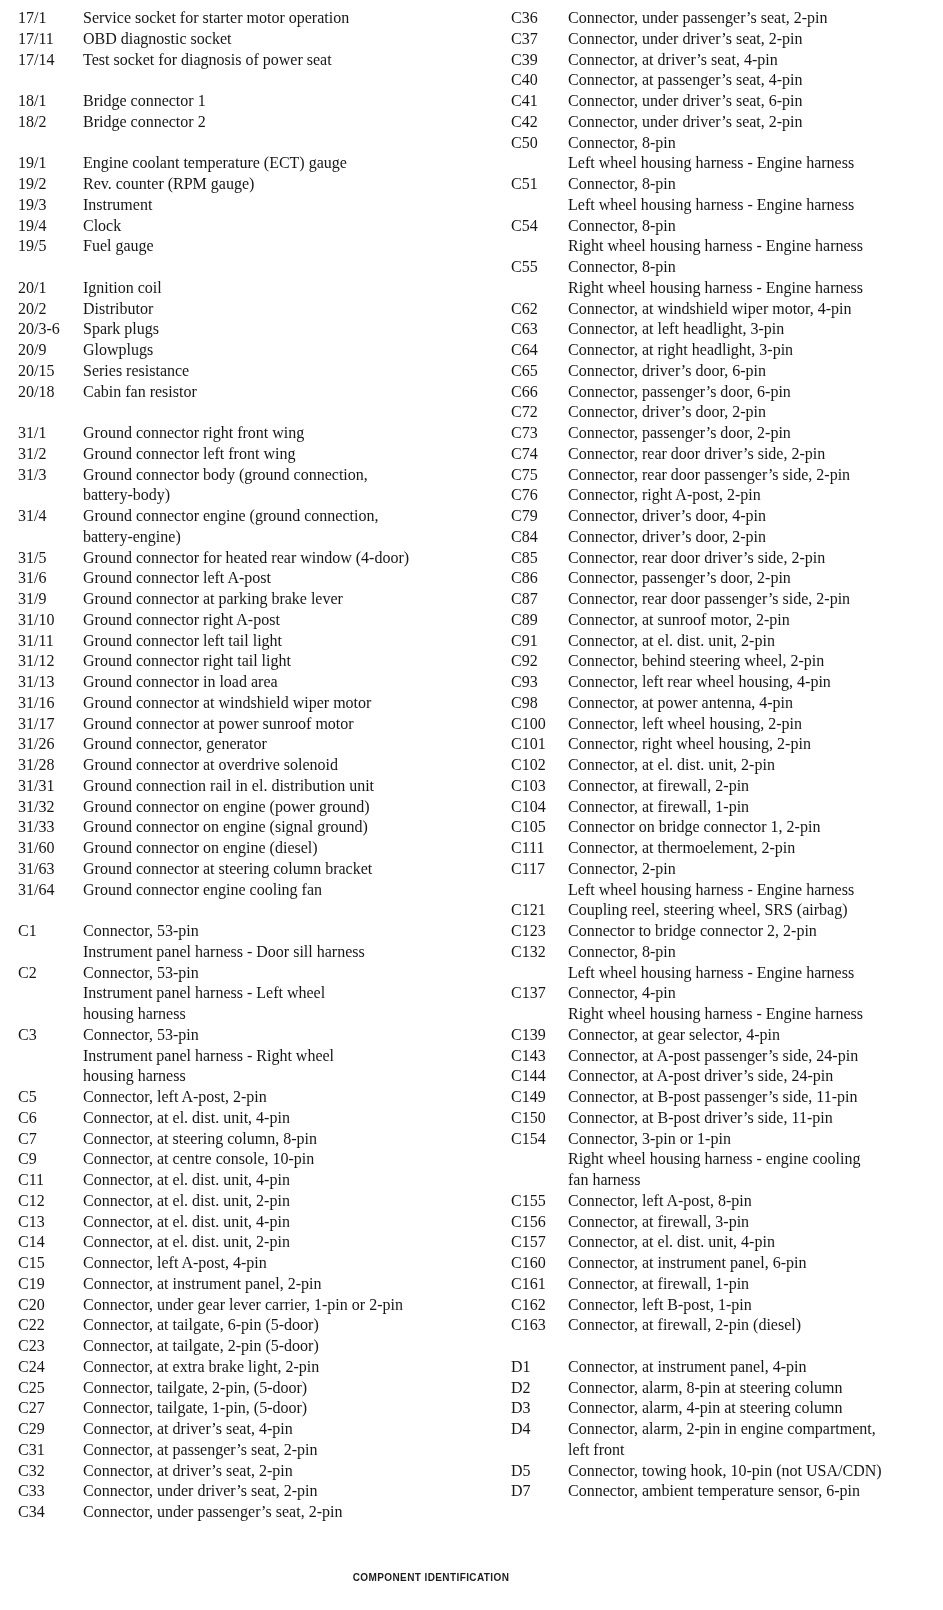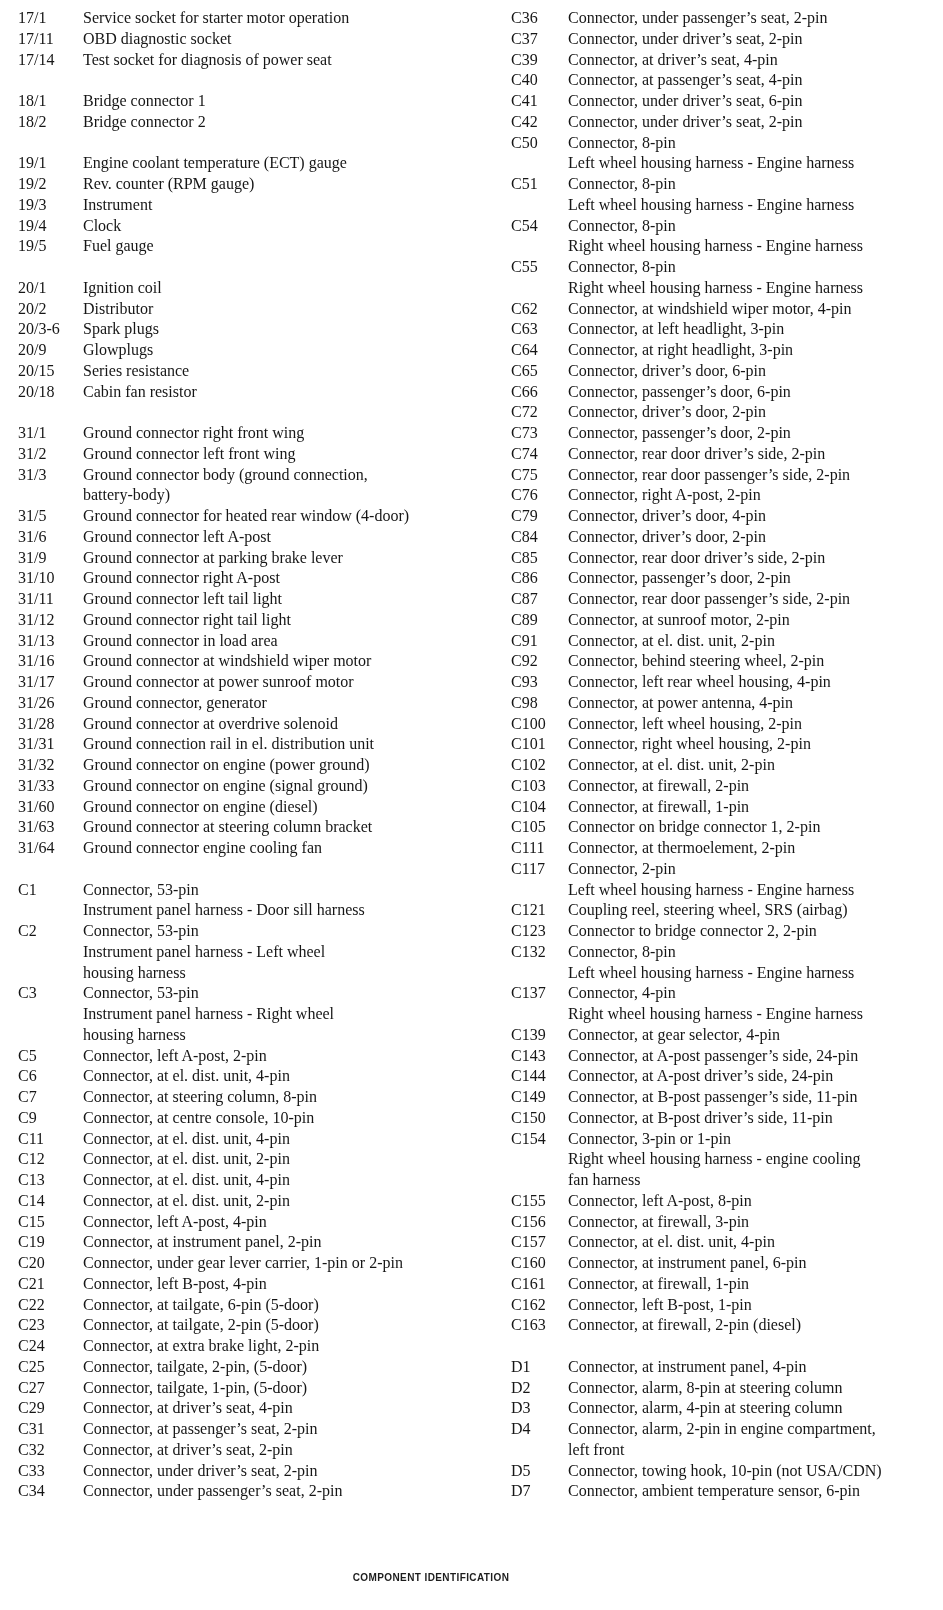--- a/index.html
+++ b/index.html
@@ -141,20 +141,25 @@
       <div class="row">
         <div class="code">31/2</div>
         <div class="desc">Ground connector left front wing</div>
       </div>
       <div class="row">
         <div class="code">31/3</div>
         <div class="desc">Ground connector body (ground connection,
 battery-body)</div>
       </div>
       <div class="row">
+        <div class="code">31/4</div>
+        <div class="desc">Ground connector engine (ground connection,
+battery-engine)</div>
+      </div>
+      <div class="row">
         <div class="code">31/5</div>
         <div class="desc">Ground connector for heated rear window (4-door)</div>
       </div>
       <div class="row">
         <div class="code">31/6</div>
         <div class="desc">Ground connector left A-post</div>
       </div>
       <div class="row">
         <div class="code">31/9</div>
         <div class="desc">Ground connector at parking brake lever</div>
@@ -269,24 +274,20 @@
         <div class="code">C15</div>
         <div class="desc">Connector, left A-post, 4-pin</div>
       </div>
       <div class="row">
         <div class="code">C19</div>
         <div class="desc">Connector, at instrument panel, 2-pin</div>
       </div>
       <div class="row">
         <div class="code">C20</div>
         <div class="desc">Connector, under gear lever carrier, 1-pin or 2-pin</div>
-      </div>
-      <div class="row">
-        <div class="code">C21</div>
-        <div class="desc">Connector, left B-post, 4-pin</div>
       </div>
       <div class="row">
         <div class="code">C22</div>
         <div class="desc">Connector, at tailgate, 6-pin (5-door)</div>
       </div>
       <div class="row">
         <div class="code">C23</div>
         <div class="desc">Connector, at tailgate, 2-pin (5-door)</div>
       </div>
       <div class="row">

